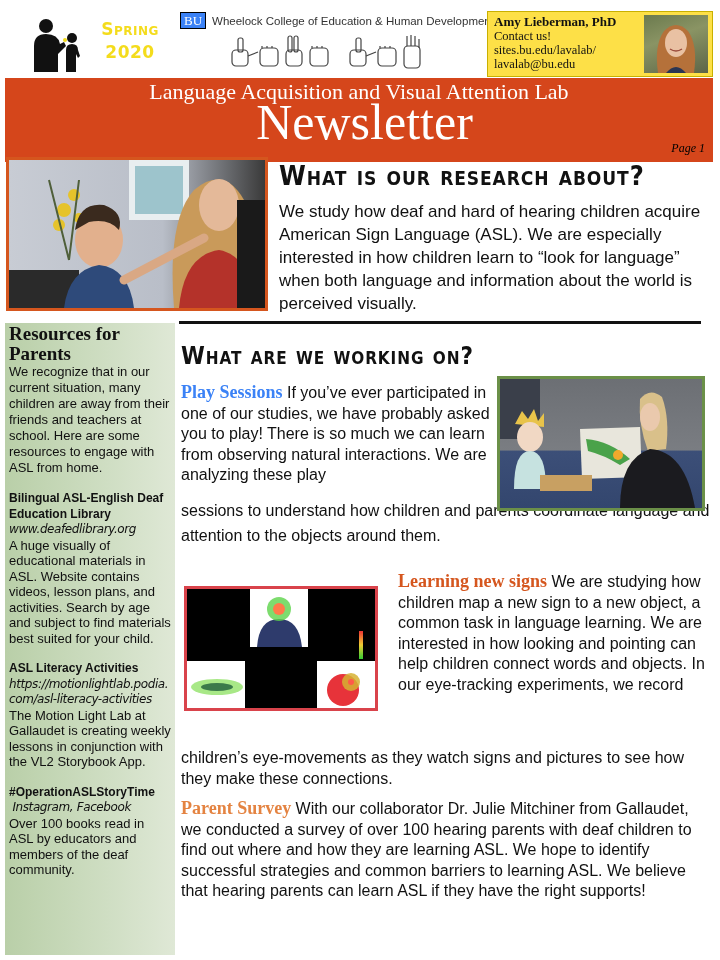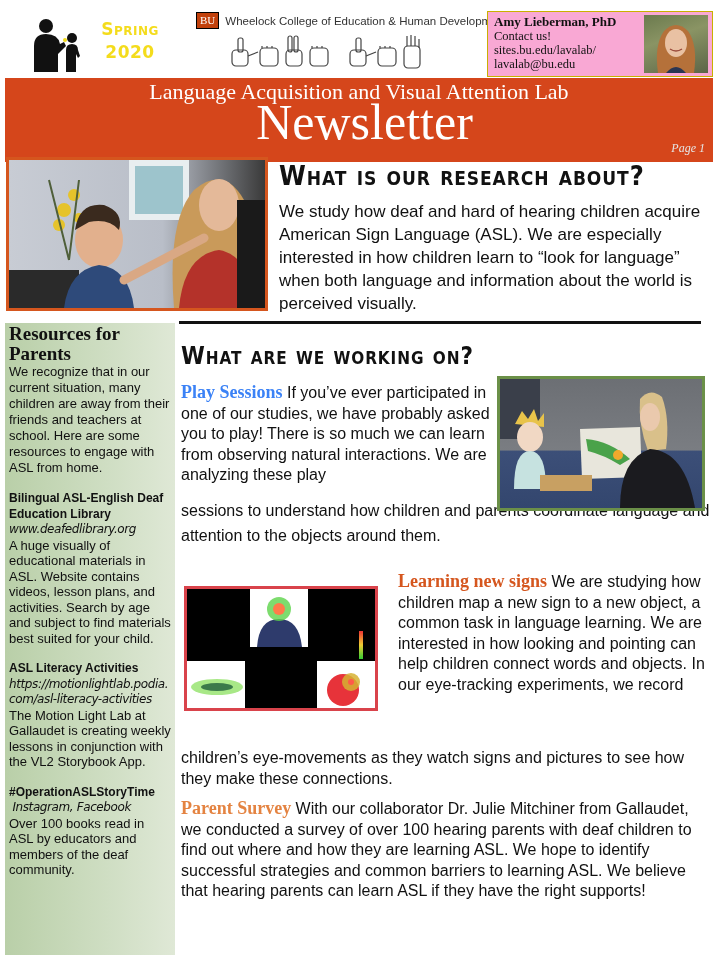--- a/index.html
+++ b/index.html
@@ -5,38 +5,38 @@
   * { box-sizing: border-box; margin: 0; padding: 0; }
   html, body { width: 720px; height: 960px; background: #ffffff; overflow: hidden; }
   body { position: relative; font-family: "Liberation Sans", sans-serif; color: #111; }
 
   
   .logo-silhouette { position: absolute; left: 28px; top: 16px; width: 64px; height: 56px; }
   .season { position: absolute; left: 85px; top: 18px; width: 90px; text-align: center;
             font-family: "DejaVu Sans", sans-serif; font-weight: bold; color: #f4dc1c;
             font-size: 17px; line-height: 23px; letter-spacing: 0.5px; font-variant: small-caps; }
   .bu-row { position: absolute; left: 180px; top: 12px; display: flex; align-items: center; gap: 6px; }
-  .bu-box { background: #c2410c; color: #fff; font-family: "Liberation Serif", serif; font-size: 11px;
-            padding: 1px 3px; border: 1px solid #000; line-height: 13px; margin-left: 16px; }
+  .bu-box { background: #3b82f6; color: #fff; font-family: "Liberation Serif", serif; font-size: 13px;
+            padding: 1px 3px; border: 1px solid #000; line-height: 13px; }
   .bu-college { font-size: 11.5px; color: #333; }
   .fingerspell { position: absolute; left: 226px; top: 34px; width: 220px; height: 40px; }
 
   .contact { position: absolute; left: 487px; top: 11px; width: 226px; height: 66px;
-             background: #f9a8d4; border: 1px solid #c9b000; padding: 3px 6px;
+             background: #fde047; border: 1px solid #c9b000; padding: 3px 6px;
              font-family: "Liberation Serif", serif; font-size: 12.5px; line-height: 14px; color: #111; }
   .contact .name { font-weight: bold; font-size: 13px; }
   .contact-photo { position: absolute; right: 4px; top: 3px; width: 64px; height: 58px;
                    background: linear-gradient(160deg,#6b7a4e 0%,#8a9464 40%,#5c6548 100%); overflow: hidden; }
 
   .banner { position: absolute; left: 5px; top: 78px; width: 708px; height: 84px; background: #d5461b; color: #fff; }
   .banner .lab { position: absolute; left: 0; right: 0; top: 2px; text-align: center;
                  font-family: "Liberation Serif", serif; font-size: 22px; line-height: 24px; }
   .banner .title { position: absolute; left: 0; right: 0; top: 18px; text-align: center;
                    font-family: "Liberation Serif", serif; font-size: 50px; line-height: 52px; padding-left: 11px; }
-  .banner .page { position: absolute; right: 8px; bottom: 6px; color: #e5e5e5;
+  .banner .page { position: absolute; right: 8px; bottom: 6px; color: #000000;
                   font-family: "Liberation Serif", serif; font-style: italic; font-size: 12px; }
 
   
   .photo1 { position: absolute; left: 6px; top: 157px; width: 262px; height: 154px; border: 3px solid #d5561e; overflow: hidden;
             background: linear-gradient(90deg,#c8ccd4 0%,#b9bec8 60%,#3a3a3a 100%); }
   .h-display { font-family: "DejaVu Sans", sans-serif; font-weight: bold; font-variant: small-caps;
                letter-spacing: 1px; color: #111; transform: scaleX(0.9); transform-origin: left; white-space: nowrap; }
   .h-research { position: absolute; left: 279px; top: 160px; font-size: 27px; }
   .p-research { position: absolute; left: 279px; top: 200px; width: 430px; font-size: 17px; line-height: 23px; color: #111; }
   .divider { position: absolute; left: 179px; top: 321px; width: 522px; height: 3px; background: #111; }

